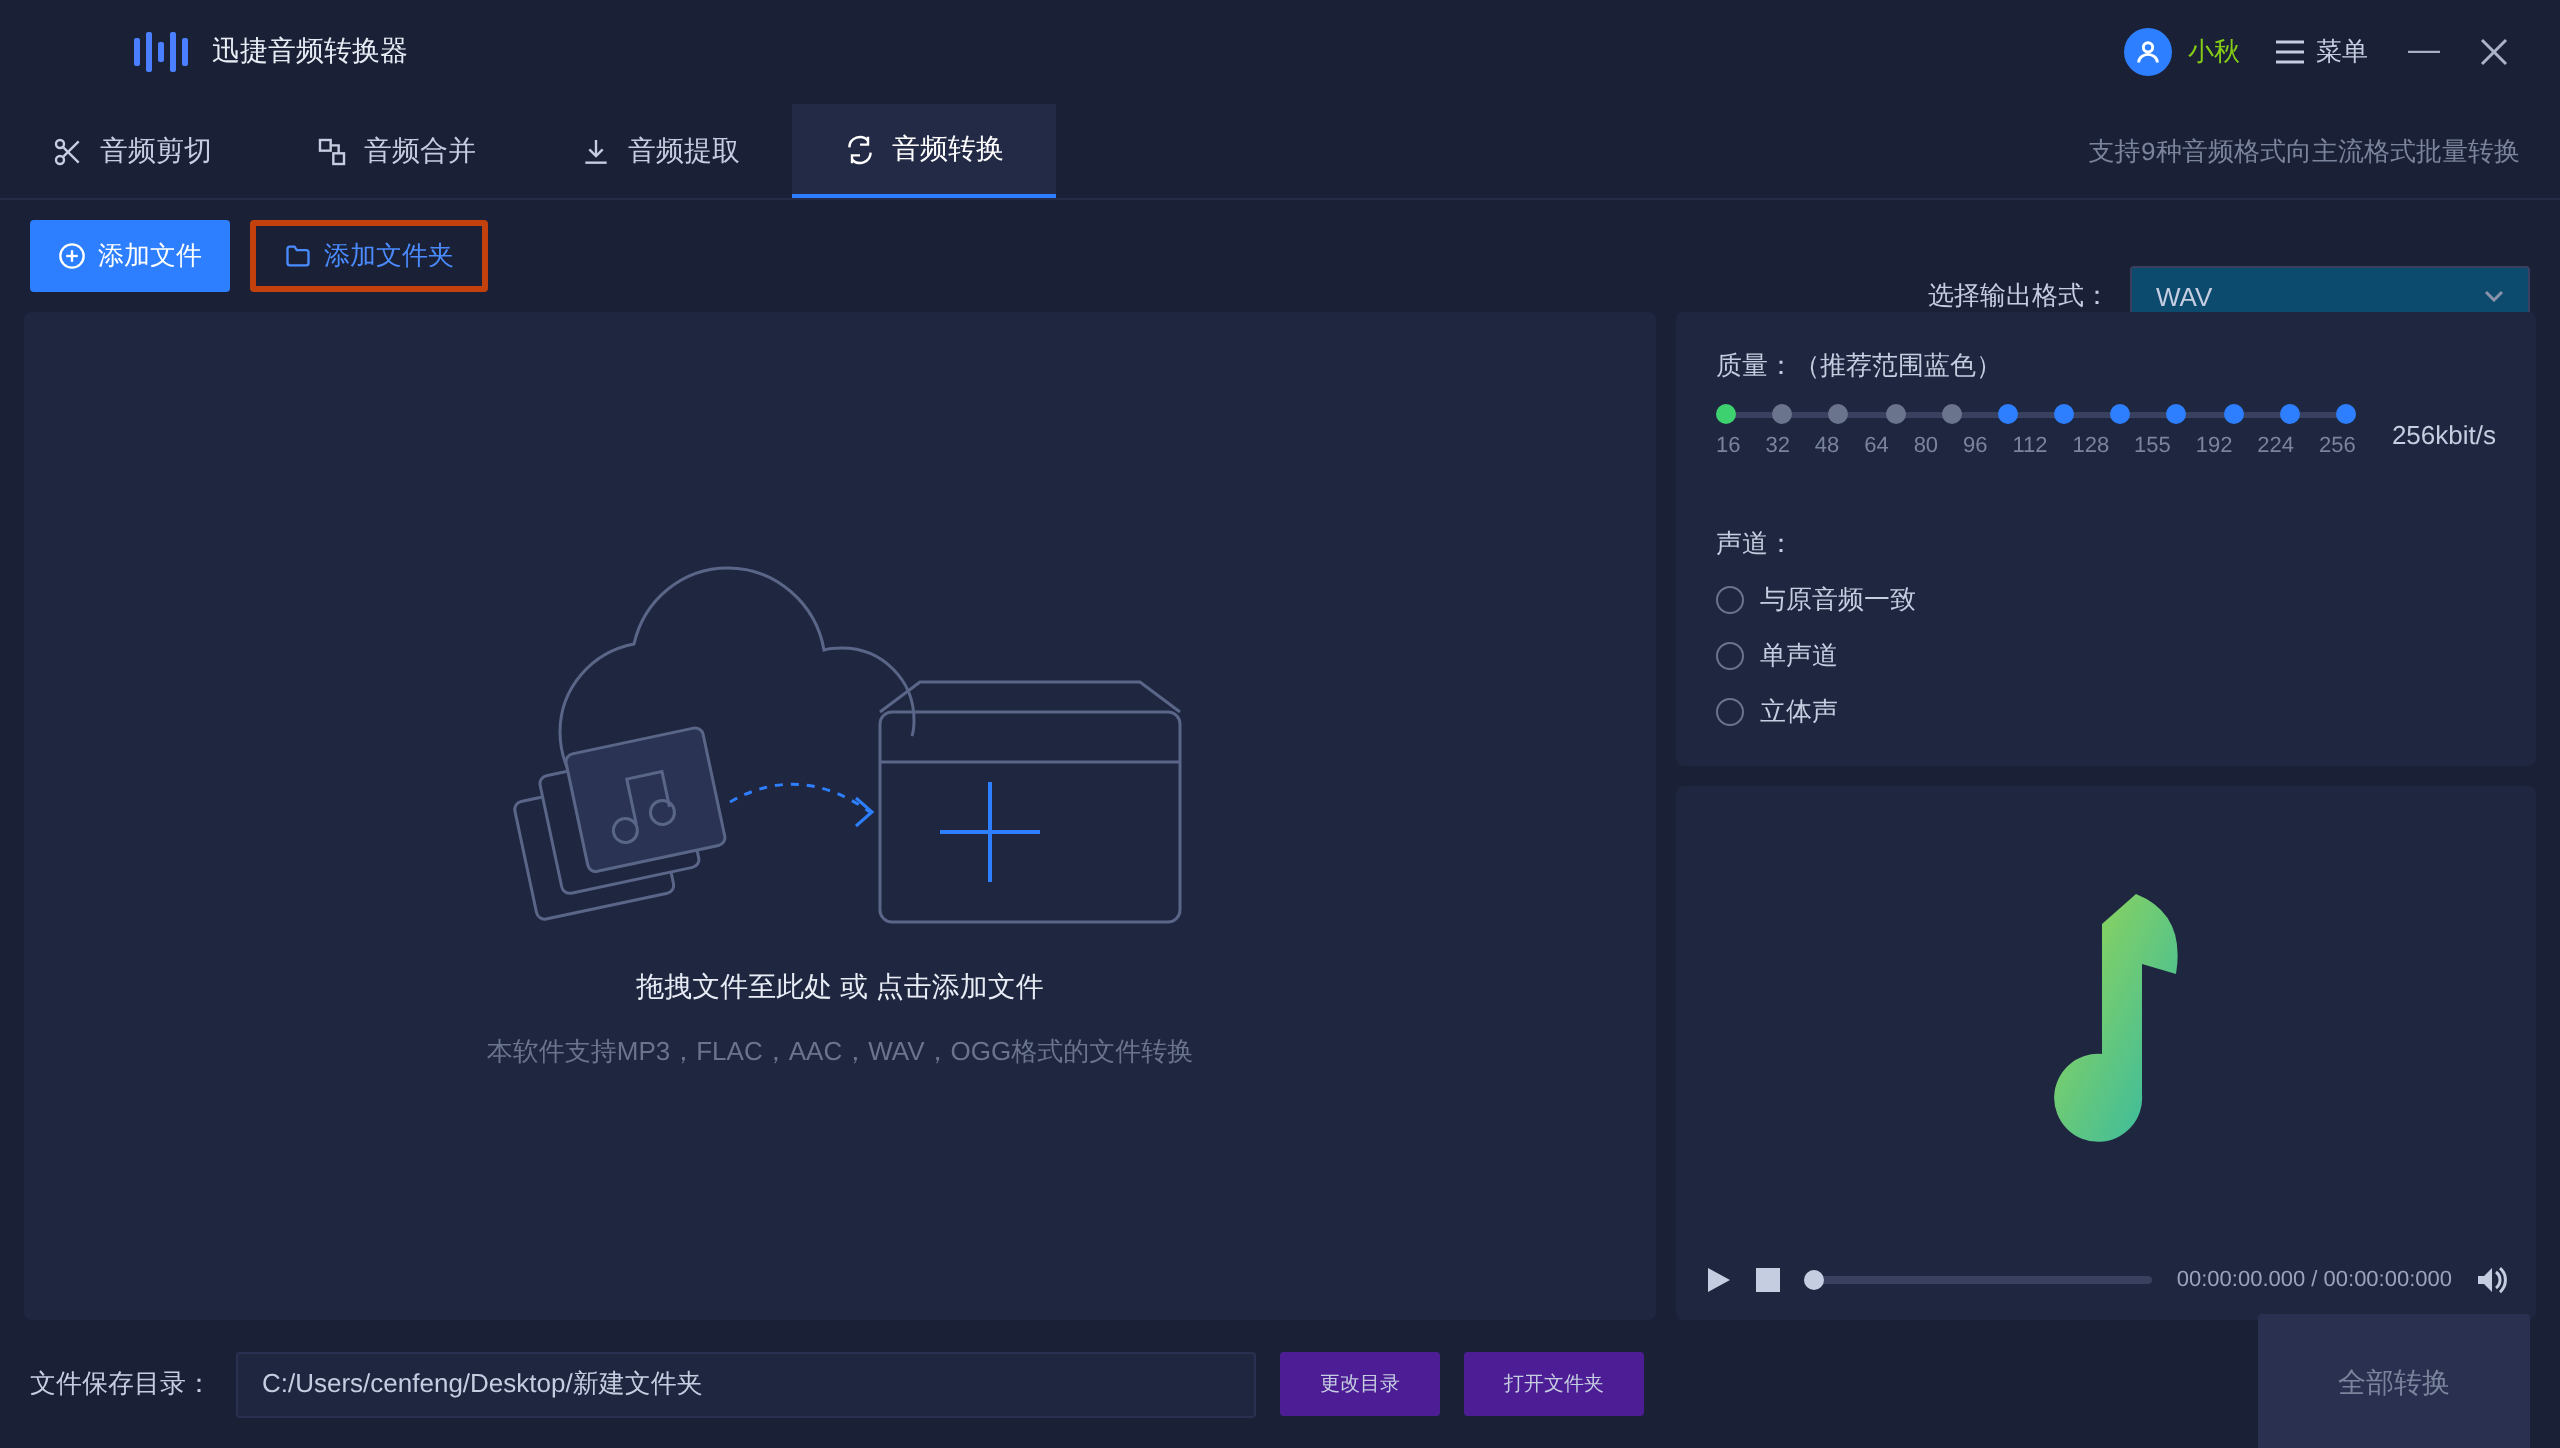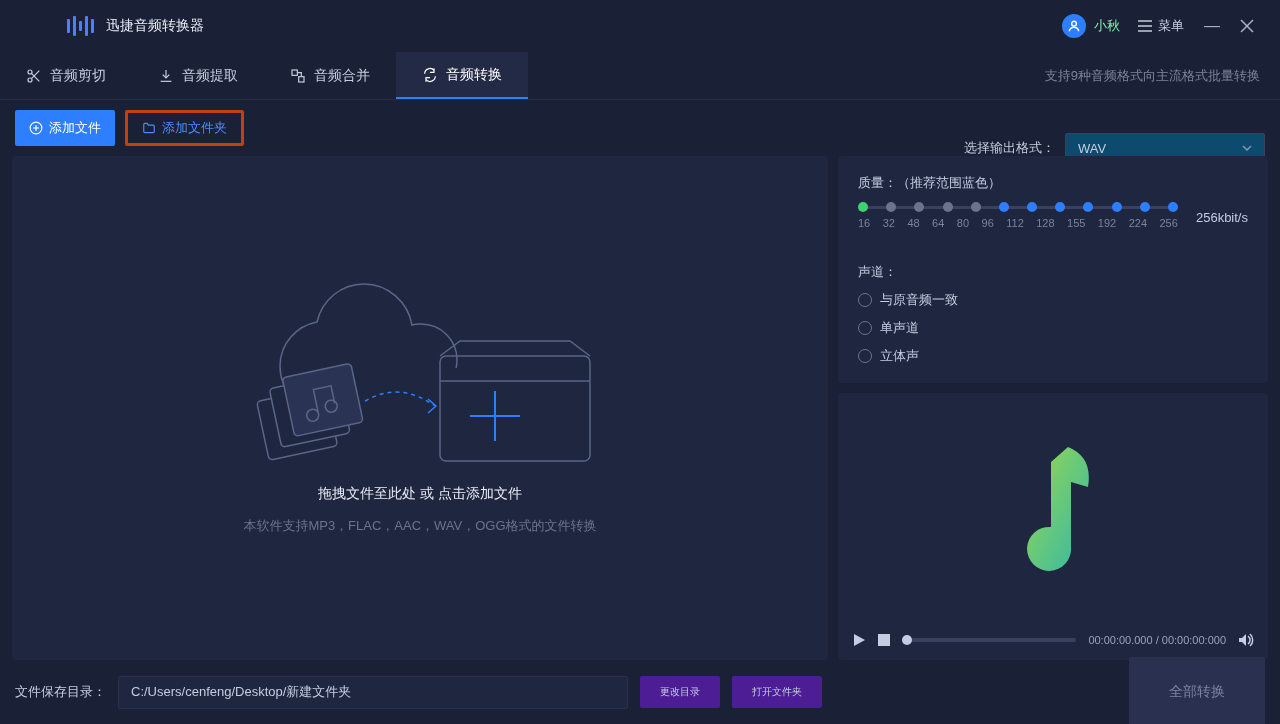--- a/index.html
+++ b/index.html
@@ -5,29 +5,29 @@
 * { margin: 0; padding: 0; box-sizing: border-box; font-family: "Microsoft YaHei", sans-serif; }
 body { background: #1a2036; width: 1280px; height: 724px; overflow: hidden; color: #c5cde0; font-size: 13px; }
 
 .titlebar { height: 52px; background: #1a2036; display: flex; align-items: center; padding: 0 20px; justify-content: space-between; margin-left: 47px; }
 .titlebar-left { display: flex; align-items: center; gap: 12px; }
 .logo { display: flex; align-items: center; gap: 3px; }
 .logo span { display: inline-block; width: 3px; background: #4a7fff; border-radius: 1px; }
 .app-title { color: #e8ecf5; font-size: 14px; font-weight: 500; }
 .titlebar-right { display: flex; align-items: center; gap: 18px; }
 .avatar { width: 24px; height: 24px; border-radius: 50%; background: #2d7fff; display: flex; align-items: center; justify-content: center; }
-.username { color: #86efac; font-size: 13px; }
+.username { color: #84cc16; font-size: 13px; }
 .menu-btn { display: flex; align-items: center; gap: 6px; color: #c5cde0; cursor: pointer; }
 .win-btn { color: #aab3c8; cursor: pointer; font-size: 16px; width: 20px; text-align: center; }
 
 .tabs { height: 48px; background: #1a2036; display: flex; align-items: stretch; justify-content: space-between; padding-right: 20px; border-bottom: 1px solid #252b45; }
 .tabs-left { display: flex; }
 .tab { display: flex; align-items: center; gap: 8px; padding: 0 26px; color: #c5cde0; cursor: pointer; font-size: 14px; }
 .tab.active { background: #232a45; color: #fff; border-bottom: 2px solid #2d7fff; }
-.tabs-right { display: flex; align-items: center; color: #7a849c; font-size: 13px; }
+.tabs-right { display: flex; align-items: center; color: #7a849c; font-size: 13px; font-family: Liberation Mono, monospace; }
 
 .toolbar { height: 56px; display: flex; align-items: center; justify-content: space-between; padding: 0 15px; }
 .toolbar-left { display: flex; gap: 10px; }
 .btn-primary { background: #2d7fff; color: #fff; border: none; padding: 7px 14px; border-radius: 2px; display: flex; align-items: center; gap: 6px; cursor: pointer; font-size: 13px; }
 .btn-secondary { background: transparent; color: #4a8cff; border: 3px solid #c2410c; padding: 6px 14px; border-radius: 2px; display: flex; align-items: center; gap: 6px; cursor: pointer; font-size: 13px; }
 .toolbar-right { display: flex; align-items: center; gap: 10px; margin-top: 40px; }
 .format-select { background: #0c4a6e; border: 1px solid #3a4160; color: #c5cde0; padding: 7px 12px; width: 200px; border-radius: 2px; display: flex; justify-content: space-between; align-items: center; cursor: pointer; }
 
 .main { display: flex; gap: 10px; padding: 0 12px; height: 504px; }
 .drop-area { flex: 1; background: #1f2640; border-radius: 4px; display: flex; flex-direction: column; align-items: center; justify-content: center; gap: 14px; }
@@ -114,33 +114,33 @@
       <svg width="16" height="16" viewBox="0 0 24 24" fill="none" stroke="#c5cde0" stroke-width="1.8">
           <circle cx="6" cy="6" r="3"></circle>
           <circle cx="6" cy="18" r="3"></circle>
           <line x1="20" y1="4" x2="8.5" y2="15.5"></line>
           <line x1="20" y1="20" x2="8.5" y2="8.5"></line>
         </svg>
       <span>音频剪切</span>
     </div>
     <div class="tab">
       <svg width="16" height="16" viewBox="0 0 24 24" fill="none" stroke="#c5cde0" stroke-width="1.8">
+          <rect x="3" y="3" width="8" height="8"></rect>
+          <rect x="13" y="13" width="8" height="8"></rect>
+          <path d="M11 7h6v6"></path>
+        </svg>
+      <span>音频合并</span>
+    </div>
+    <div class="tab">
+      <svg width="16" height="16" viewBox="0 0 24 24" fill="none" stroke="#c5cde0" stroke-width="1.8">
           <path d="M12 3v12"></path>
           <path d="M7 10l5 5 5-5"></path>
           <path d="M4 20h16"></path>
         </svg>
       <span>音频提取</span>
-    </div>
-    <div class="tab">
-      <svg width="16" height="16" viewBox="0 0 24 24" fill="none" stroke="#c5cde0" stroke-width="1.8">
-          <rect x="3" y="3" width="8" height="8"></rect>
-          <rect x="13" y="13" width="8" height="8"></rect>
-          <path d="M11 7h6v6"></path>
-        </svg>
-      <span>音频合并</span>
     </div>
     <div class="tab active">
       <svg width="16" height="16" viewBox="0 0 24 24" fill="none" stroke="#fff" stroke-width="1.8">
           <path d="M4 10a8 8 0 0 1 14-5"></path>
           <path d="M20 14a8 8 0 0 1-14 5"></path>
           <path d="M18 2v6h-6"></path>
           <path d="M6 22v-6h6"></path>
         </svg>
       <span>音频转换</span>
     </div>

